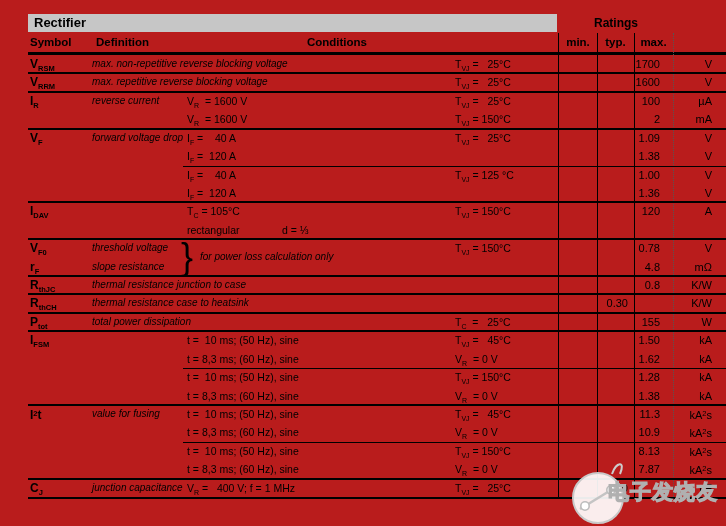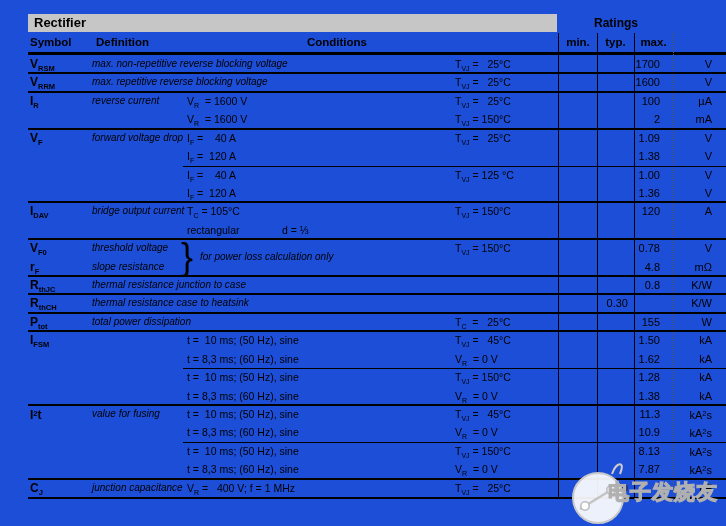--- a/index.html
+++ b/index.html
@@ -1,17 +1,17 @@
 <!DOCTYPE html>
 <html><head>
 <meta charset="utf-8">
 <style>
   html,body{margin:0;padding:0;background:#ffffff;}
   .page{
-    position:relative; width:726px; height:526px; background:#1d4ed8;
+    position:relative; width:726px; height:526px; background:#b91c1c;
     font-family:"Liberation Sans","DejaVu Sans",sans-serif; color:#000;
     overflow:hidden;
   }
   
   .titlebar{
     position:absolute; left:28px; top:14px; width:529px; height:18px;
     background:#c6c6c6; line-height:18px; font-weight:bold; font-size:13px;
     padding-left:6px; box-sizing:border-box;
   }
   .ratings{
@@ -152,21 +152,20 @@
         <div class="cell c-unit">V</div>
       </div>
       <div class="trow" style="top: 184px;">
         <div class="cell c-cl">I<sub>F</sub> =  120 A</div>
         <div class="cell c-max">1.36</div>
         <div class="cell c-unit">V</div>
       </div>
       <div class="trow" style="top: 202px;">
         <div class="sep-f"></div>
         <div class="cell c-sym">I<sub>DAV</sub></div>
-        <div class="cell c-def">bridge output current</div>
         <div class="cell c-cl">T<sub>C</sub> = 105°C</div>
         <div class="cell c-cr">T<sub>VJ</sub> = 150°C</div>
         <div class="cell c-max">120</div>
         <div class="cell c-unit">A</div>
       </div>
       <div class="trow" style="top: 221px;">
         <div class="cell c-cl">rectangular</div>
         <div class="cell c-cm">d = ⅓</div>
       </div>
       <div class="trow" style="top: 239px;">

